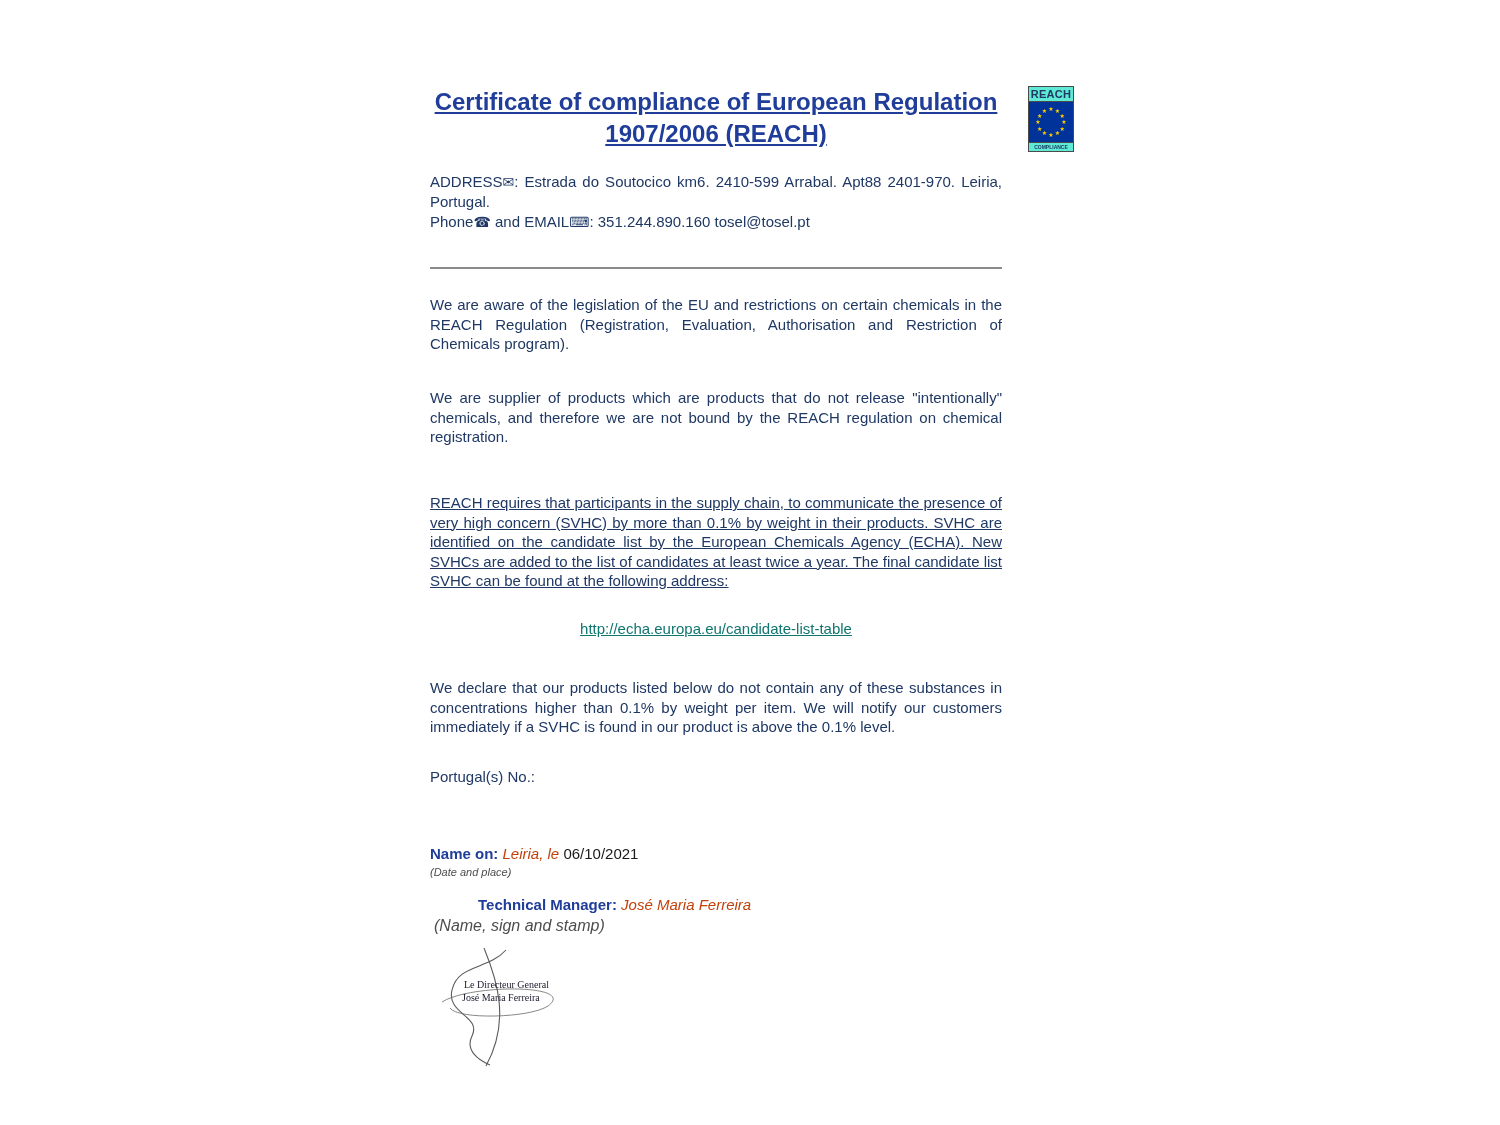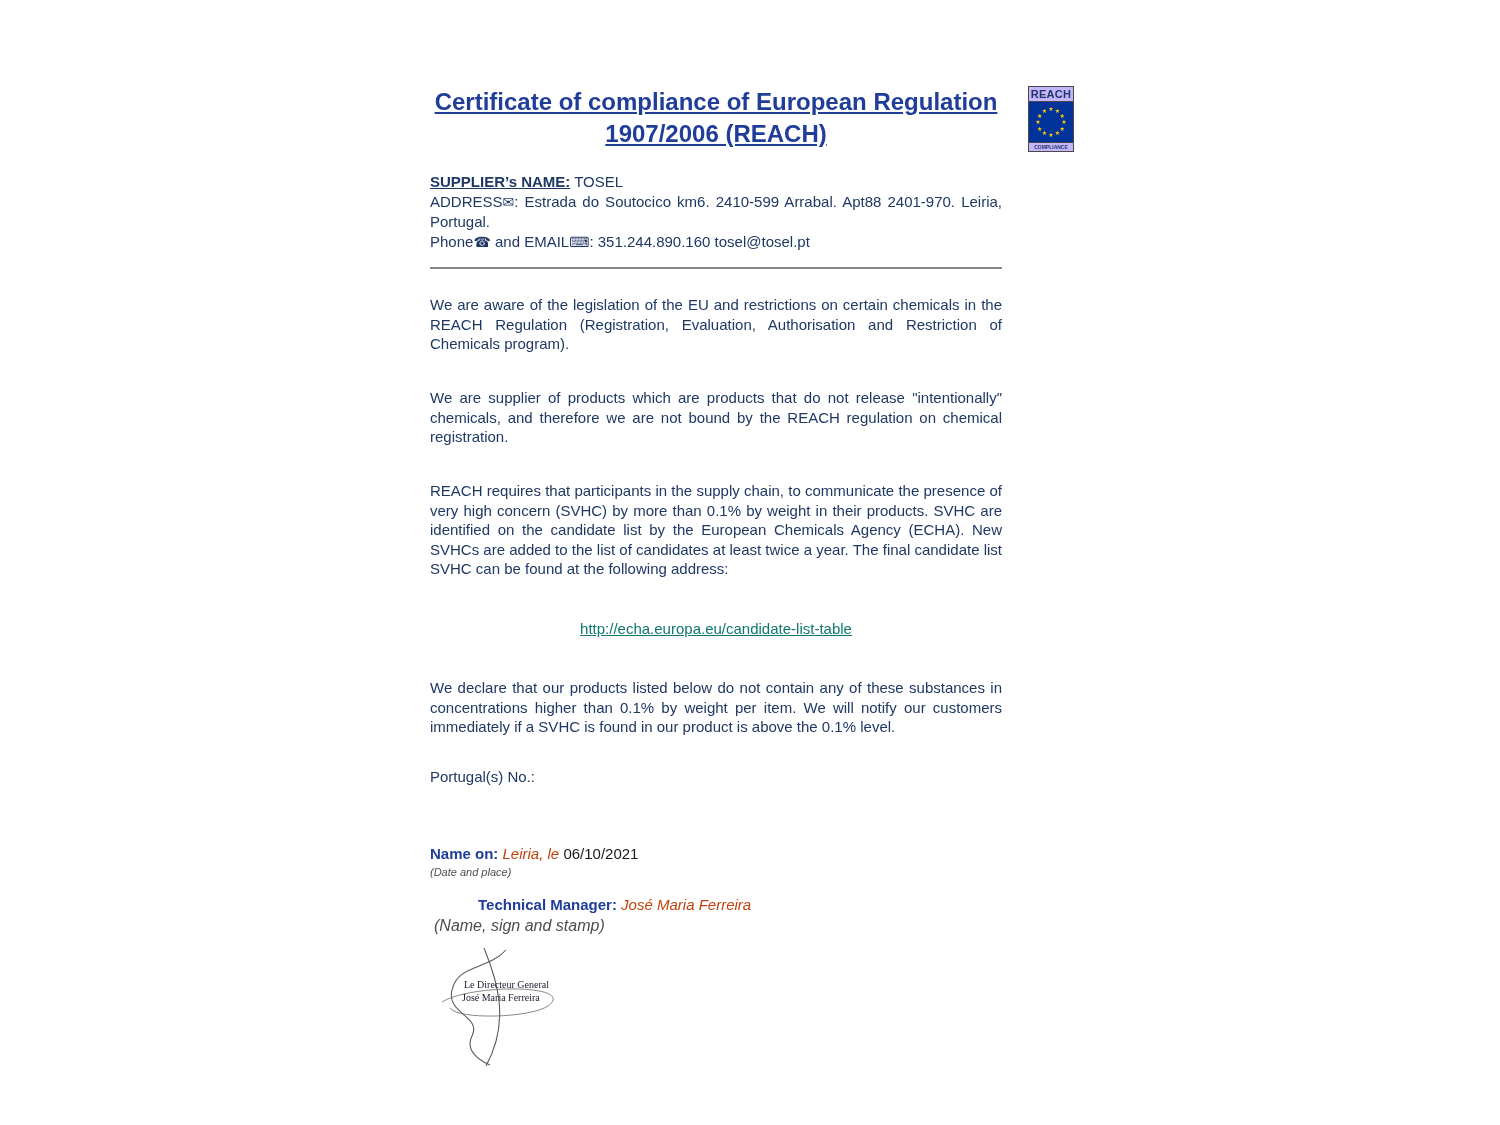--- a/index.html
+++ b/index.html
@@ -22,21 +22,21 @@
     font-weight: bold;
     font-size: 24px;
     line-height: 32px;
   }
   #title .t-line { text-decoration: underline; }
 
   
   #reach-logo {
     top: 86px; left: 1028px; width: 46px;
     border: 1px solid #4a4a4a;
-    background: #c4b5fd;
+    background: #5eead4;
   }
   #reach-logo .logo-top {
     font-weight: bold; font-size: 11px; color: #1F3864;
     text-align: center; line-height: 15px; height: 15px;
     border-bottom: 1px solid #4a4a4a;
     letter-spacing: 0.3px;
   }
   #reach-logo .logo-flag { display: block; }
   #reach-logo .logo-bottom {
     font-weight: bold; font-size: 5px; color: #1F3864;
@@ -60,21 +60,21 @@
   }
 
   
   .para {
     left: 430px; width: 572px;
     font-size: 15px; line-height: 19.5px;
     text-align: justify;
   }
   #p1 { top: 295px; }
   #p2 { top: 388px; }
-  #p3 { top: 481px; }
+  #p3 { top: 493px; text-decoration: underline; }
   #link-row { top: 620px; left: 430px; width: 572px; text-align: center; font-size: 15px; }
   #link-row a { color: #0f766e; text-decoration: underline; cursor: pointer; }
   #p4 { top: 678px; }
   #article { top: 768px; left: 430px; width: 572px; font-size: 15px; }
 
   
   #made-on { top: 845px; left: 430px; width: 572px; font-size: 15px; }
   #made-note { top: 866px; left: 430px; font-size: 11px; font-style: italic; color: #4d4d4d; }
   #manager { top: 896px; left: 430px; width: 572px; font-size: 15px; margin-left: 48px; }
   #manager-note { top: 917px; left: 434px; font-size: 16px; font-style: italic; color: #4d4d4d; }
@@ -114,24 +114,20 @@
         <text x="10.7" y="26.5" font-size="6" text-anchor="middle" dominant-baseline="central" fill="#FFCC00">★</text>
         <text x="9.0" y="20.0" font-size="6" text-anchor="middle" dominant-baseline="central" fill="#FFCC00">★</text>
         <text x="10.7" y="13.5" font-size="6" text-anchor="middle" dominant-baseline="central" fill="#FFCC00">★</text>
         <text x="15.5" y="8.7" font-size="6" text-anchor="middle" dominant-baseline="central" fill="#FFCC00">★</text>
       </g>
   </svg>
   <div class="logo-bottom">COMPLIANCE</div>
 </div>
 
 <div class="abs" id="supplier">
-  <div>
-    <span class="sup-label">SUPPLIER’s NAME:</span>
-    <span>TOSEL</span>
-  </div>
   <div><span class="sup-label" style="text-decoration:none;font-weight:normal;">ADDRESS</span><span class="icon-glyph">✉</span><span>: Estrada do Soutocico km6. 2410-599 Arrabal. Apt88 2401-970. Leiria, Portugal.</span></div>
   <div><span>Phone</span><span class="icon-glyph">☎</span><span> and EMAIL</span><span class="icon-glyph">⌨</span><span>: 351.244.890.160 tosel@tosel.pt</span></div>
 </div>
 
 <div class="abs" id="divider"></div>
 
 <div class="abs para" id="p1">We are aware of the legislation of the EU and restrictions on certain chemicals in the REACH Regulation (Registration, Evaluation, Authorisation and Restriction of Chemicals program).</div>
 <div class="abs para" id="p2">We are supplier of products which are products that do not release "intentionally" chemicals, and therefore we are not bound by the REACH regulation on chemical registration.</div>
 <div class="abs para" id="p3">REACH requires that participants in the supply chain, to communicate the presence of very high concern (SVHC) by more than 0.1% by weight in their products. SVHC are identified on the candidate list by the European Chemicals Agency (ECHA). New SVHCs are added to the list of candidates at least twice a year. The final candidate list SVHC can be found at the following address:</div>
 

